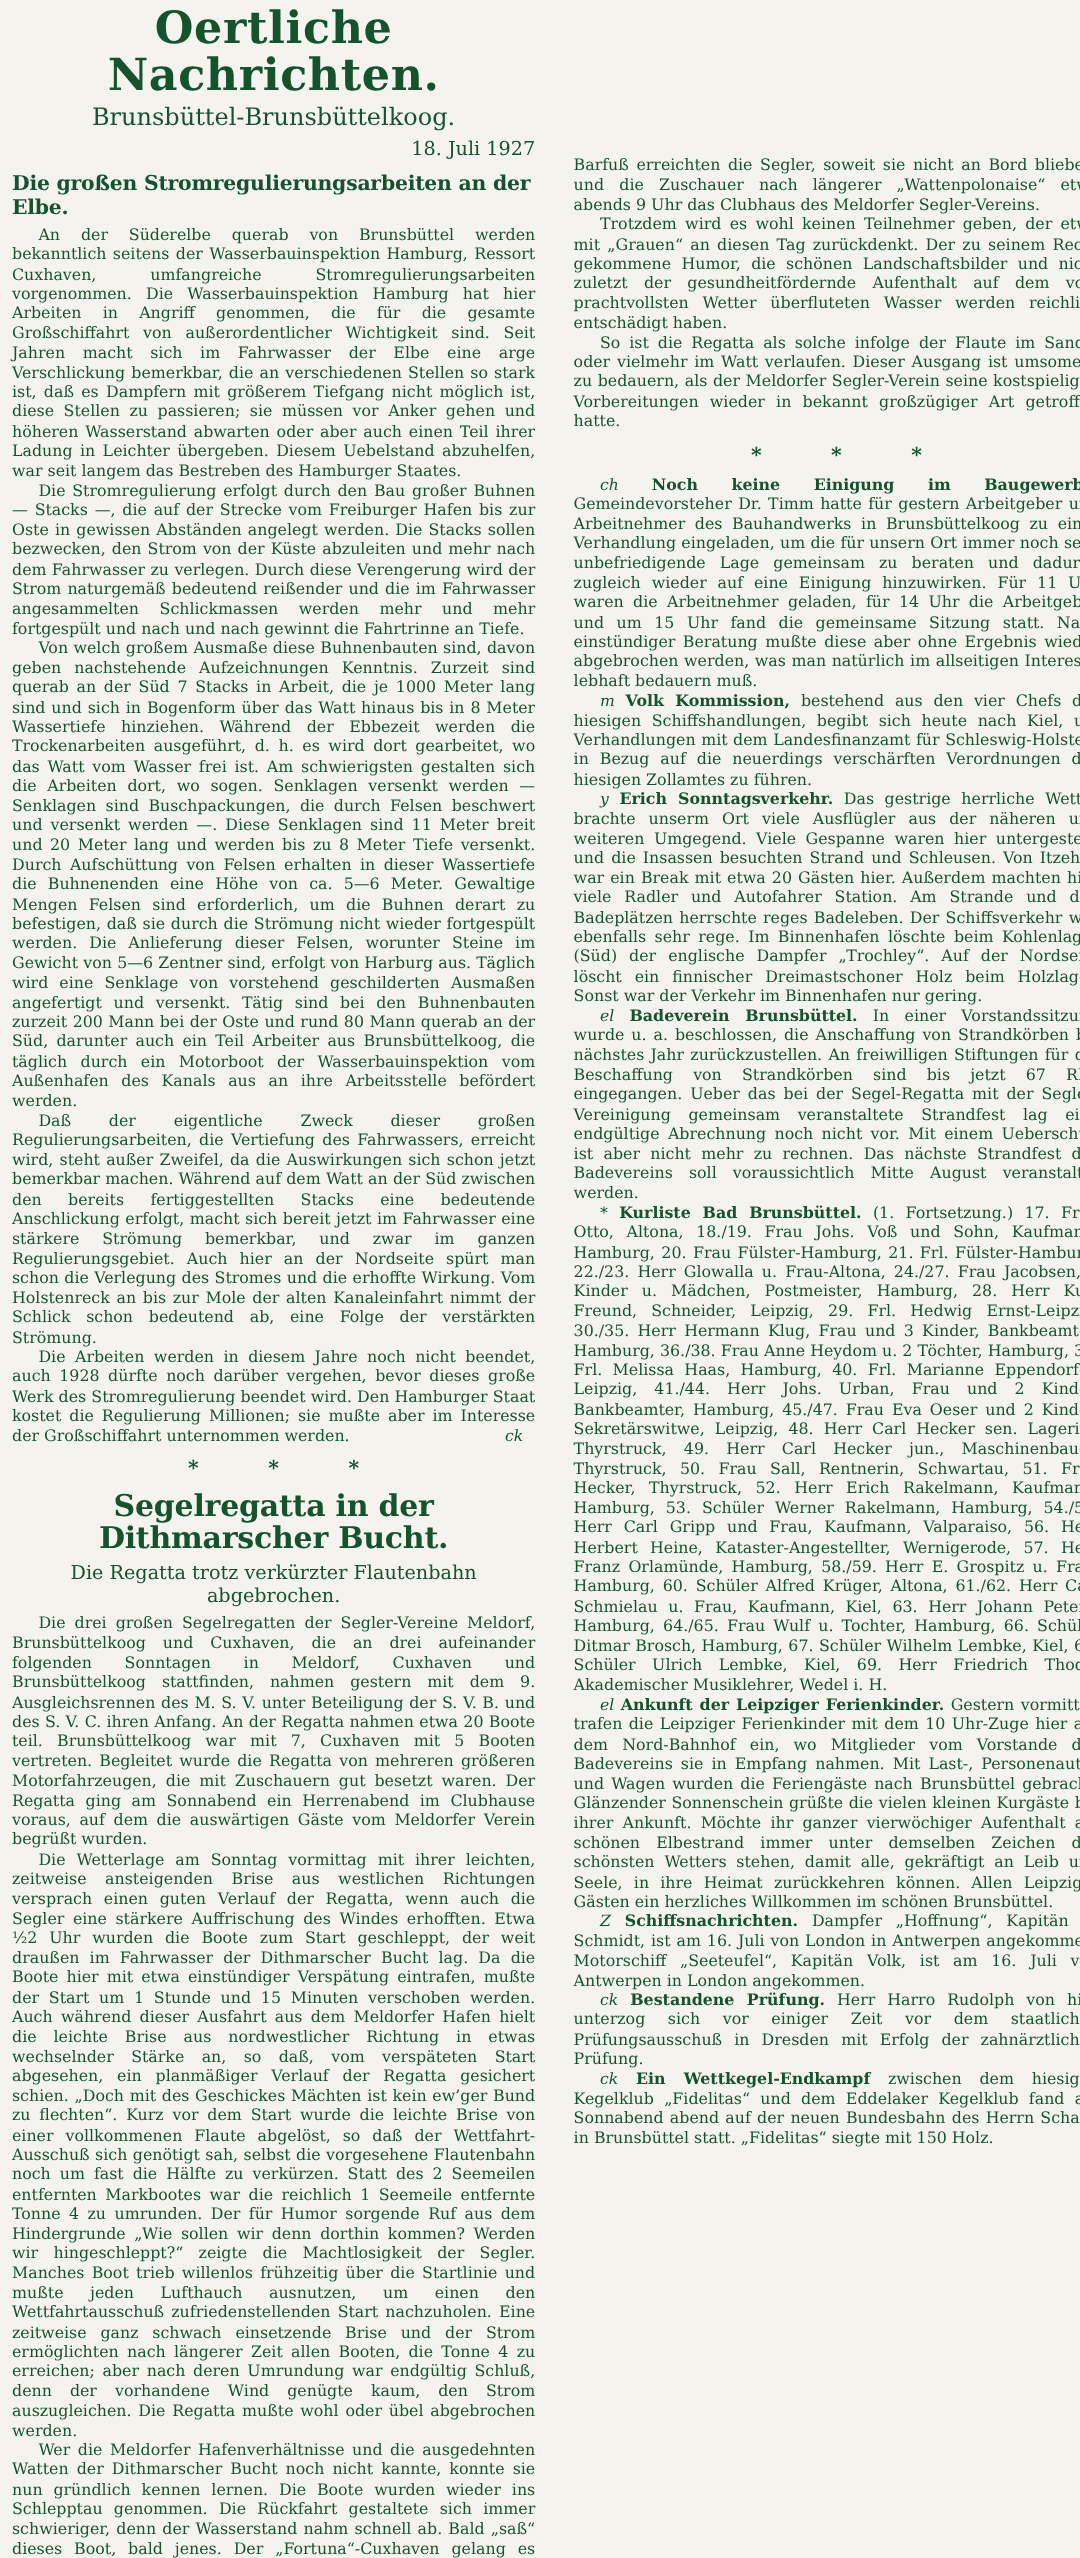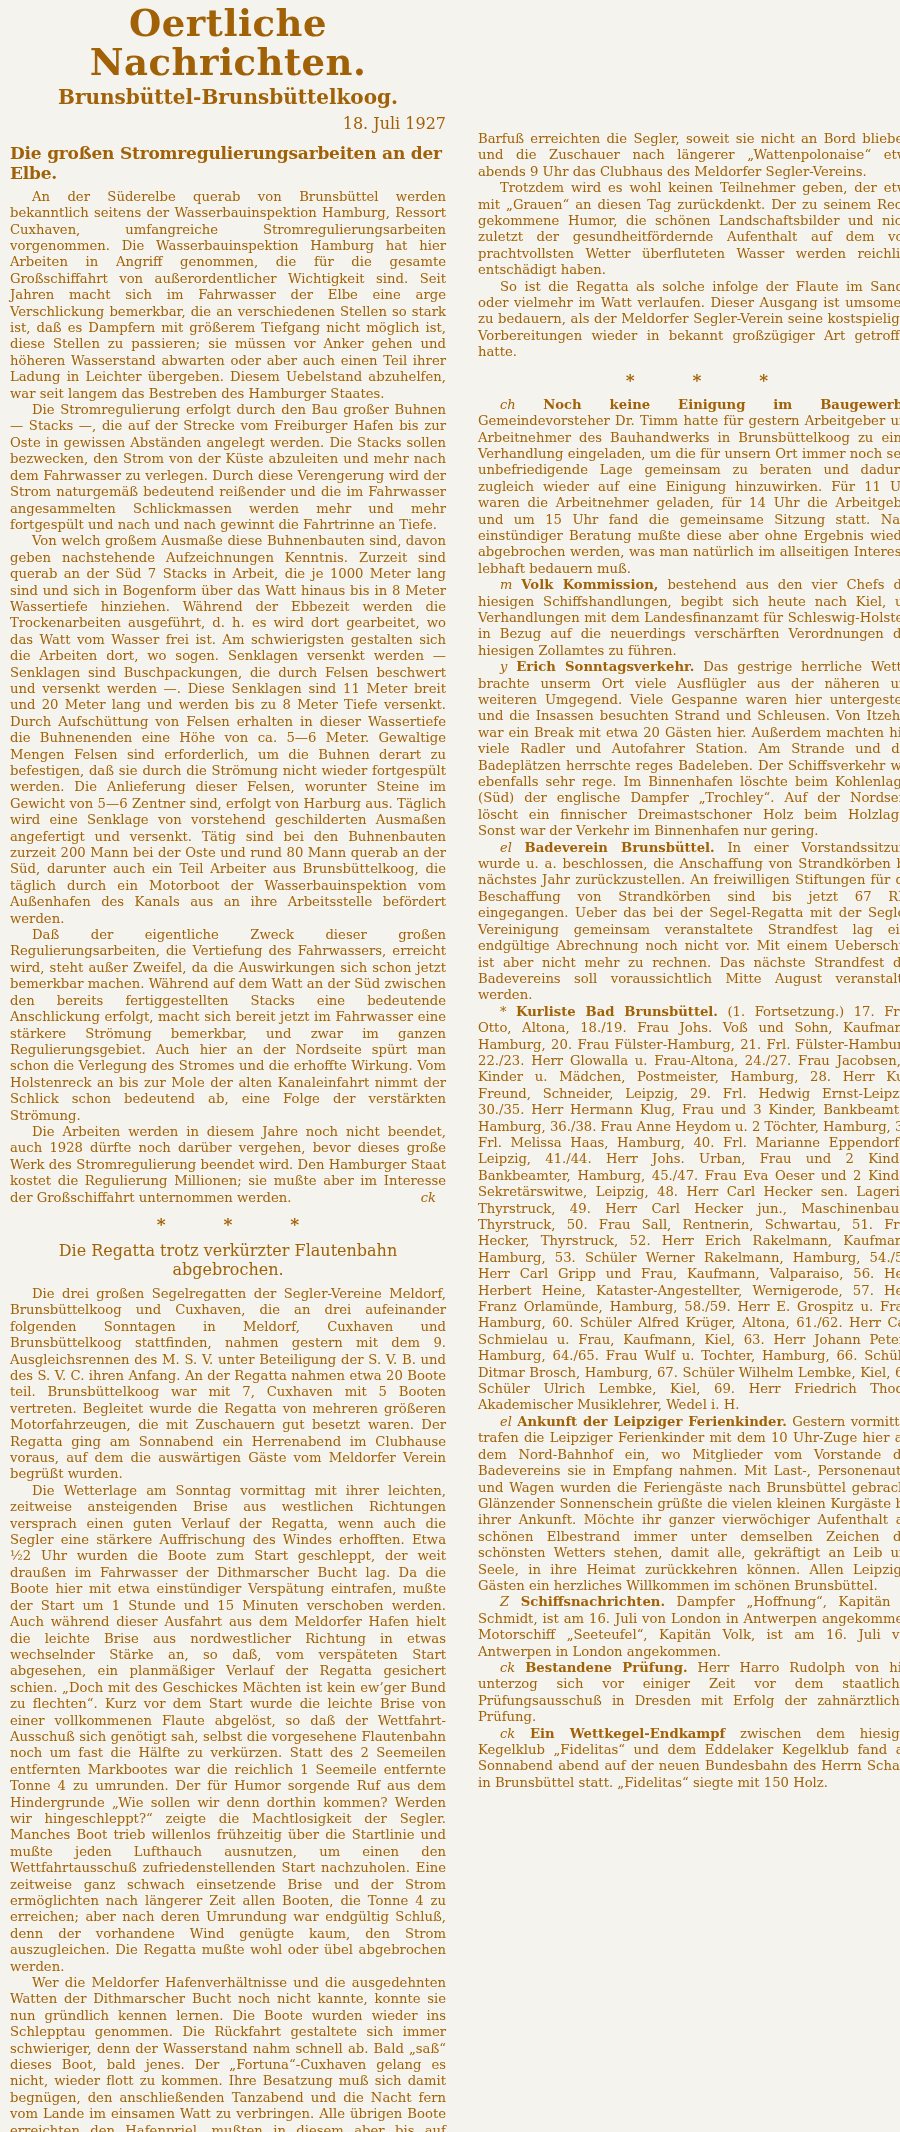--- a/index.html
+++ b/index.html
@@ -1,28 +1,28 @@
 <!DOCTYPE html>
 <html lang="de"><head>
 <meta charset="utf-8">
 <style>
   html,body{margin:0;padding:0;background:#d9d6d0;}
   .page{
     position:relative;width:900px;height:2132px;margin:0 auto;
-    background:#f5f3ee;color:#a16207;overflow:hidden;
+    background:#f5f3ee;color:#14532d;overflow:hidden;
     font-family:"DejaVu Serif", serif;
   }
   .col{position:absolute;top:0;}
   .col-left{left:10px;width:436px;}
   .col-right{left:478px;width:438px;top:131px;}
   .masthead{
     text-align:center;font-size:37px;font-weight:bold;line-height:1.05;
     letter-spacing:0.5px;padding-top:4px;
   }
-  .place-line{text-align:center;font-size:20px;font-weight:bold;margin-top:3px;}
+  .place-line{text-align:center;font-size:20px;font-weight:normal;margin-top:3px;}
   .date-line{text-align:right;font-size:16px;margin-top:5px;}
   .headline-1{
     font-size:17px;font-weight:bold;line-height:1.18;
     margin-top:10px;margin-bottom:6px;letter-spacing:-0.2px;
   }
   .headline-2{
     text-align:center;font-size:25px;font-weight:bold;line-height:1.1;
     margin-top:6px;letter-spacing:-0.2px;
   }
   .subhead{text-align:center;font-size:16px;font-weight:normal;margin:5px 0 7px;}
@@ -57,20 +57,21 @@
 
     <p class="body">An der Süderelbe querab von Brunsbüttel werden bekanntlich seitens der Wasserbauinspektion Hamburg, Ressort Cuxhaven, umfangreiche Stromregulierungsarbeiten vorgenommen. Die Wasserbauinspektion Hamburg hat hier Arbeiten in Angriff genommen, die für die gesamte Großschiffahrt von außerordentlicher Wichtigkeit sind. Seit Jahren macht sich im Fahrwasser der Elbe eine arge Verschlickung bemerkbar, die an verschiedenen Stellen so stark ist, daß es Dampfern mit größerem Tiefgang nicht möglich ist, diese Stellen zu passieren; sie müssen vor Anker gehen und höheren Wasserstand abwarten oder aber auch einen Teil ihrer Ladung in Leichter übergeben. Diesem Uebelstand abzuhelfen, war seit langem das Bestreben des Hamburger Staates.</p>
     <p class="body">Die Stromregulierung erfolgt durch den Bau großer Buhnen — Stacks —, die auf der Strecke vom Freiburger Hafen bis zur Oste in gewissen Abständen angelegt werden. Die Stacks sollen bezwecken, den Strom von der Küste abzuleiten und mehr nach dem Fahrwasser zu verlegen. Durch diese Verengerung wird der Strom naturgemäß bedeutend reißender und die im Fahrwasser angesammelten Schlickmassen werden mehr und mehr fortgespült und nach und nach gewinnt die Fahrtrinne an Tiefe.</p>
     <p class="body">Von welch großem Ausmaße diese Buhnenbauten sind, davon geben nachstehende Aufzeichnungen Kenntnis. Zurzeit sind querab an der Süd 7 Stacks in Arbeit, die je 1000 Meter lang sind und sich in Bogenform über das Watt hinaus bis in 8 Meter Wassertiefe hinziehen. Während der Ebbezeit werden die Trockenarbeiten ausgeführt, d. h. es wird dort gearbeitet, wo das Watt vom Wasser frei ist. Am schwierigsten gestalten sich die Arbeiten dort, wo sogen. Senklagen versenkt werden — Senklagen sind Buschpackungen, die durch Felsen beschwert und versenkt werden —. Diese Senklagen sind 11 Meter breit und 20 Meter lang und werden bis zu 8 Meter Tiefe versenkt. Durch Aufschüttung von Felsen erhalten in dieser Wassertiefe die Buhnenenden eine Höhe von ca. 5—6 Meter. Gewaltige Mengen Felsen sind erforderlich, um die Buhnen derart zu befestigen, daß sie durch die Strömung nicht wieder fortgespült werden. Die Anlieferung dieser Felsen, worunter Steine im Gewicht von 5—6 Zentner sind, erfolgt von Harburg aus. Täglich wird eine Senklage von vorstehend geschilderten Ausmaßen angefertigt und versenkt. Tätig sind bei den Buhnenbauten zurzeit 200 Mann bei der Oste und rund 80 Mann querab an der Süd, darunter auch ein Teil Arbeiter aus Brunsbüttelkoog, die täglich durch ein Motorboot der Wasserbauinspektion vom Außenhafen des Kanals aus an ihre Arbeitsstelle befördert werden.</p>
     <p class="body">Daß der eigentliche Zweck dieser großen Regulierungsarbeiten, die Vertiefung des Fahrwassers, erreicht wird, steht außer Zweifel, da die Auswirkungen sich schon jetzt bemerkbar machen. Während auf dem Watt an der Süd zwischen den bereits fertiggestellten Stacks eine bedeutende Anschlickung erfolgt, macht sich bereit jetzt im Fahrwasser eine stärkere Strömung bemerkbar, und zwar im ganzen Regulierungsgebiet. Auch hier an der Nordseite spürt man schon die Verlegung des Stromes und die erhoffte Wirkung. Vom Holstenreck an bis zur Mole der alten Kanaleinfahrt nimmt der Schlick schon bedeutend ab, eine Folge der verstärkten Strömung.</p>
     <p class="body">Die Arbeiten werden in diesem Jahre noch nicht beendet, auch 1928 dürfte noch darüber vergehen, bevor dieses große Werk des Stromregulierung beendet wird. Den Hamburger Staat kostet die Regulierung Millionen; sie mußte aber im Interesse der Großschiffahrt unternommen werden.</p>
     <div class="end-sigil">ck</div>
 
     <div class="separator">*   *   *</div>
 
+    <div class="headline-2">Segelregatta in der Dithmarscher Bucht.</div>
     <div class="subhead">Die Regatta trotz verkürzter Flautenbahn abgebrochen.</div>
 
     <p class="body">Die drei großen Segelregatten der Segler-Vereine Meldorf, Brunsbüttelkoog und Cuxhaven, die an drei aufeinander folgenden Sonntagen in Meldorf, Cuxhaven und Brunsbüttelkoog stattfinden, nahmen gestern mit dem 9. Ausgleichsrennen des M. S. V. unter Beteiligung der S. V. B. und des S. V. C. ihren Anfang. An der Regatta nahmen etwa 20 Boote teil. Brunsbüttelkoog war mit 7, Cuxhaven mit 5 Booten vertreten. Begleitet wurde die Regatta von mehreren größeren Motorfahrzeugen, die mit Zuschauern gut besetzt waren. Der Regatta ging am Sonnabend ein Herrenabend im Clubhause voraus, auf dem die auswärtigen Gäste vom Meldorfer Verein begrüßt wurden.</p>
     <p class="body">Die Wetterlage am Sonntag vormittag mit ihrer leichten, zeitweise ansteigenden Brise aus westlichen Richtungen versprach einen guten Verlauf der Regatta, wenn auch die Segler eine stärkere Auffrischung des Windes erhofften. Etwa ½2 Uhr wurden die Boote zum Start geschleppt, der weit draußen im Fahrwasser der Dithmarscher Bucht lag. Da die Boote hier mit etwa einstündiger Verspätung eintrafen, mußte der Start um 1 Stunde und 15 Minuten verschoben werden. Auch während dieser Ausfahrt aus dem Meldorfer Hafen hielt die leichte Brise aus nordwestlicher Richtung in etwas wechselnder Stärke an, so daß, vom verspäteten Start abgesehen, ein planmäßiger Verlauf der Regatta gesichert schien. „Doch mit des Geschickes Mächten ist kein ew’ger Bund zu flechten“. Kurz vor dem Start wurde die leichte Brise von einer vollkommenen Flaute abgelöst, so daß der Wettfahrt-Ausschuß sich genötigt sah, selbst die vorgesehene Flautenbahn noch um fast die Hälfte zu verkürzen. Statt des 2 Seemeilen entfernten Markbootes war die reichlich 1 Seemeile entfernte Tonne 4 zu umrunden. Der für Humor sorgende Ruf aus dem Hindergrunde „Wie sollen wir denn dorthin kommen? Werden wir hingeschleppt?“ zeigte die Machtlosigkeit der Segler. Manches Boot trieb willenlos frühzeitig über die Startlinie und mußte jeden Lufthauch ausnutzen, um einen den Wettfahrtausschuß zufriedenstellenden Start nachzuholen. Eine zeitweise ganz schwach einsetzende Brise und der Strom ermöglichten nach längerer Zeit allen Booten, die Tonne 4 zu erreichen; aber nach deren Umrundung war endgültig Schluß, denn der vorhandene Wind genügte kaum, den Strom auszugleichen. Die Regatta mußte wohl oder übel abgebrochen werden.</p>
     <p class="body">Wer die Meldorfer Hafenverhältnisse und die ausgedehnten Watten der Dithmarscher Bucht noch nicht kannte, konnte sie nun gründlich kennen lernen. Die Boote wurden wieder ins Schlepptau genommen. Die Rückfahrt gestaltete sich immer schwieriger, denn der Wasserstand nahm schnell ab. Bald „saß“ dieses Boot, bald jenes. Der „Fortuna“-Cuxhaven gelang es nicht, wieder flott zu kommen. Ihre Besatzung muß sich damit begnügen, den anschließenden Tanzabend und die Nacht fern vom Lande im einsamen Watt zu verbringen. Alle übrigen Boote erreichten den Hafenpriel, mußten in diesem aber bis auf wenige Boote auf halbem Wege vor Anker gehen.</p>
   </div>
 
   <div class="col col-right">
 
     <p class="body noindent">Barfuß erreichten die Segler, soweit sie nicht an Bord blieben, und die Zuschauer nach längerer „Wattenpolonaise“ etwa abends 9 Uhr das Clubhaus des Meldorfer Segler-Vereins.</p>

